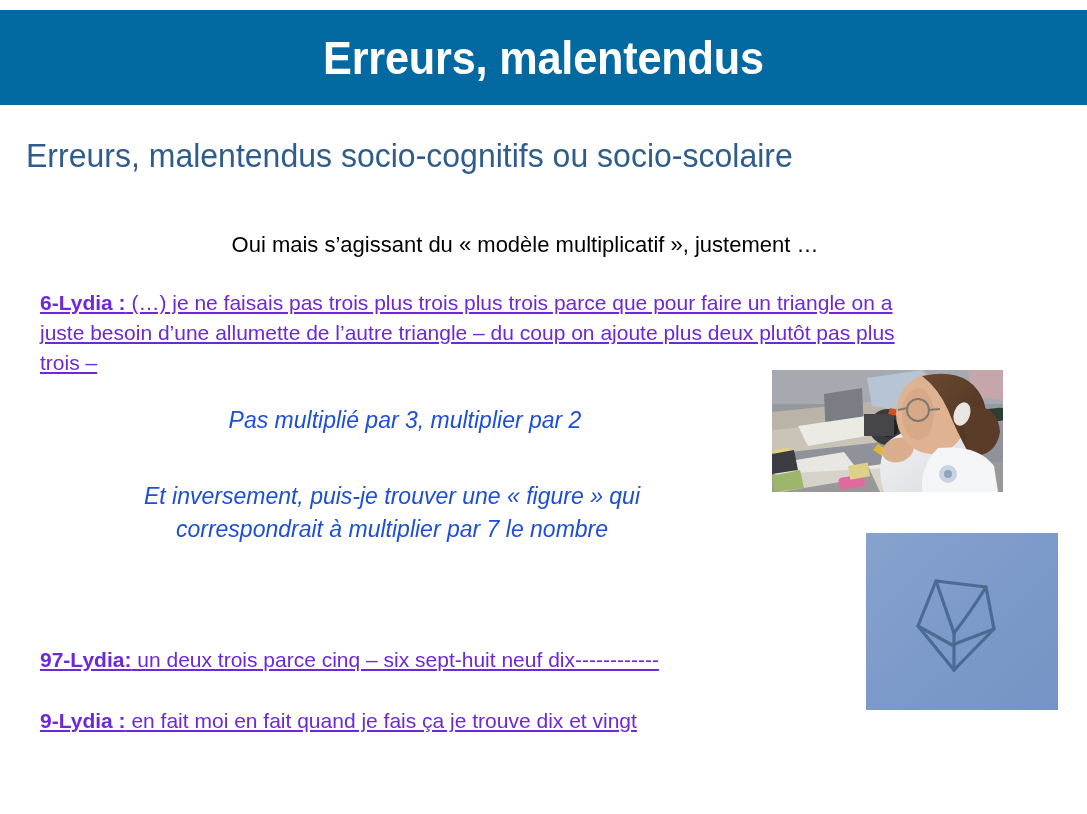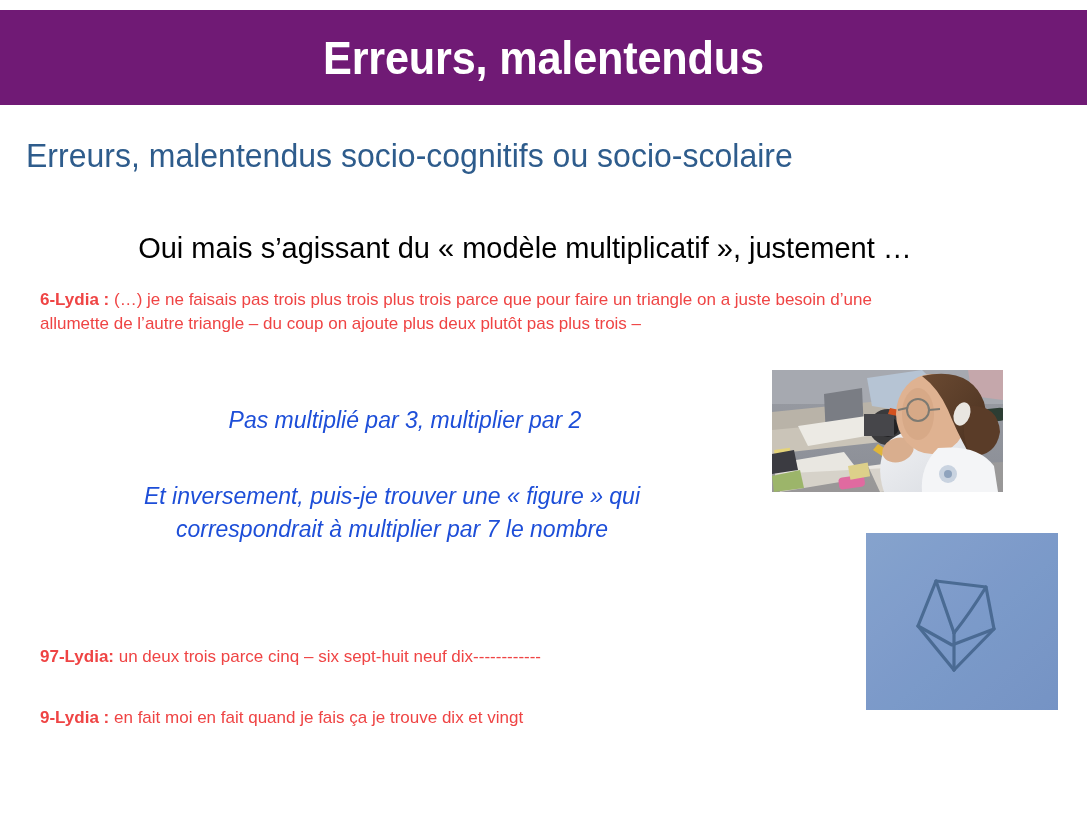--- a/index.html
+++ b/index.html
@@ -25,21 +25,21 @@
     background: #ffffff;
   }
 
   
   #title-banner {
     position: absolute;
     left: 0;
     top: 10px;
     width: 1087px;
     height: 95px;
-    background: #701a75;
+    background: #0369a1;
     display: flex;
     align-items: center;
     justify-content: center;
   }
   #title-text {
     color: #ffffff;
     font-size: 46px;
     font-weight: bold;
     letter-spacing: -0.2px;
     line-height: 1;
@@ -62,32 +62,33 @@
     transform-origin: left center;
   }
 
   
   #lead-line {
     position: absolute;
     left: 0;
     top: 232px;
     width: 1050px;
     text-align: center;
-    font-size: 29px;
+    font-size: 22px;
     color: #000000;
     line-height: 1.15;
     white-space: nowrap;
   }
 
   
   .transcript {
     position: absolute;
-    font-size: 17px;
+    font-size: 21px;
     line-height: 1.43;
-    color: #ef4444;
+    color: #6d28d9;
+    text-decoration: underline;
   }
   .transcript b { font-weight: bold; }
   .transcript i { font-style: italic; }
 
   #quote-6 {
     left: 40px;
     top: 288px;
     width: 870px;
   }
 

